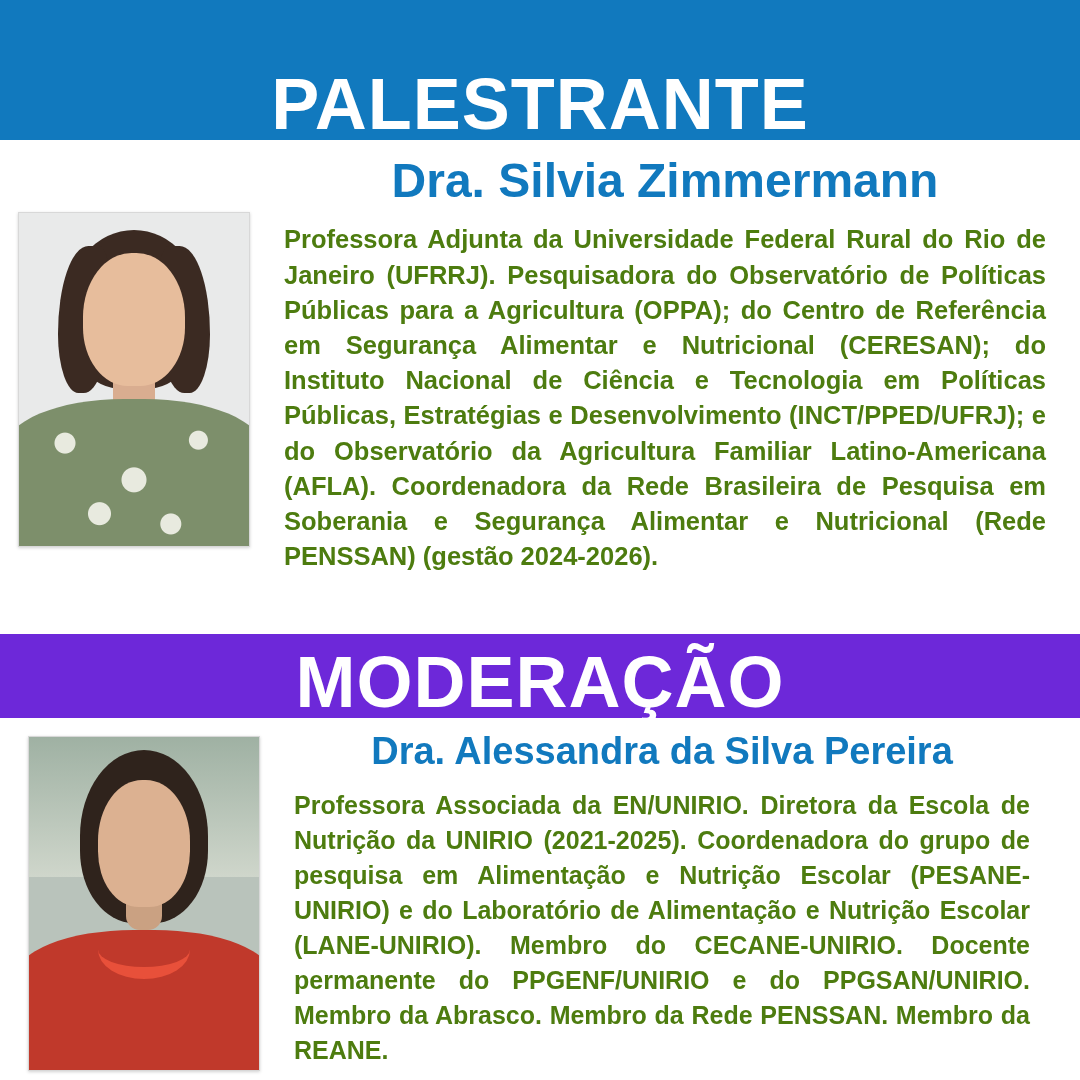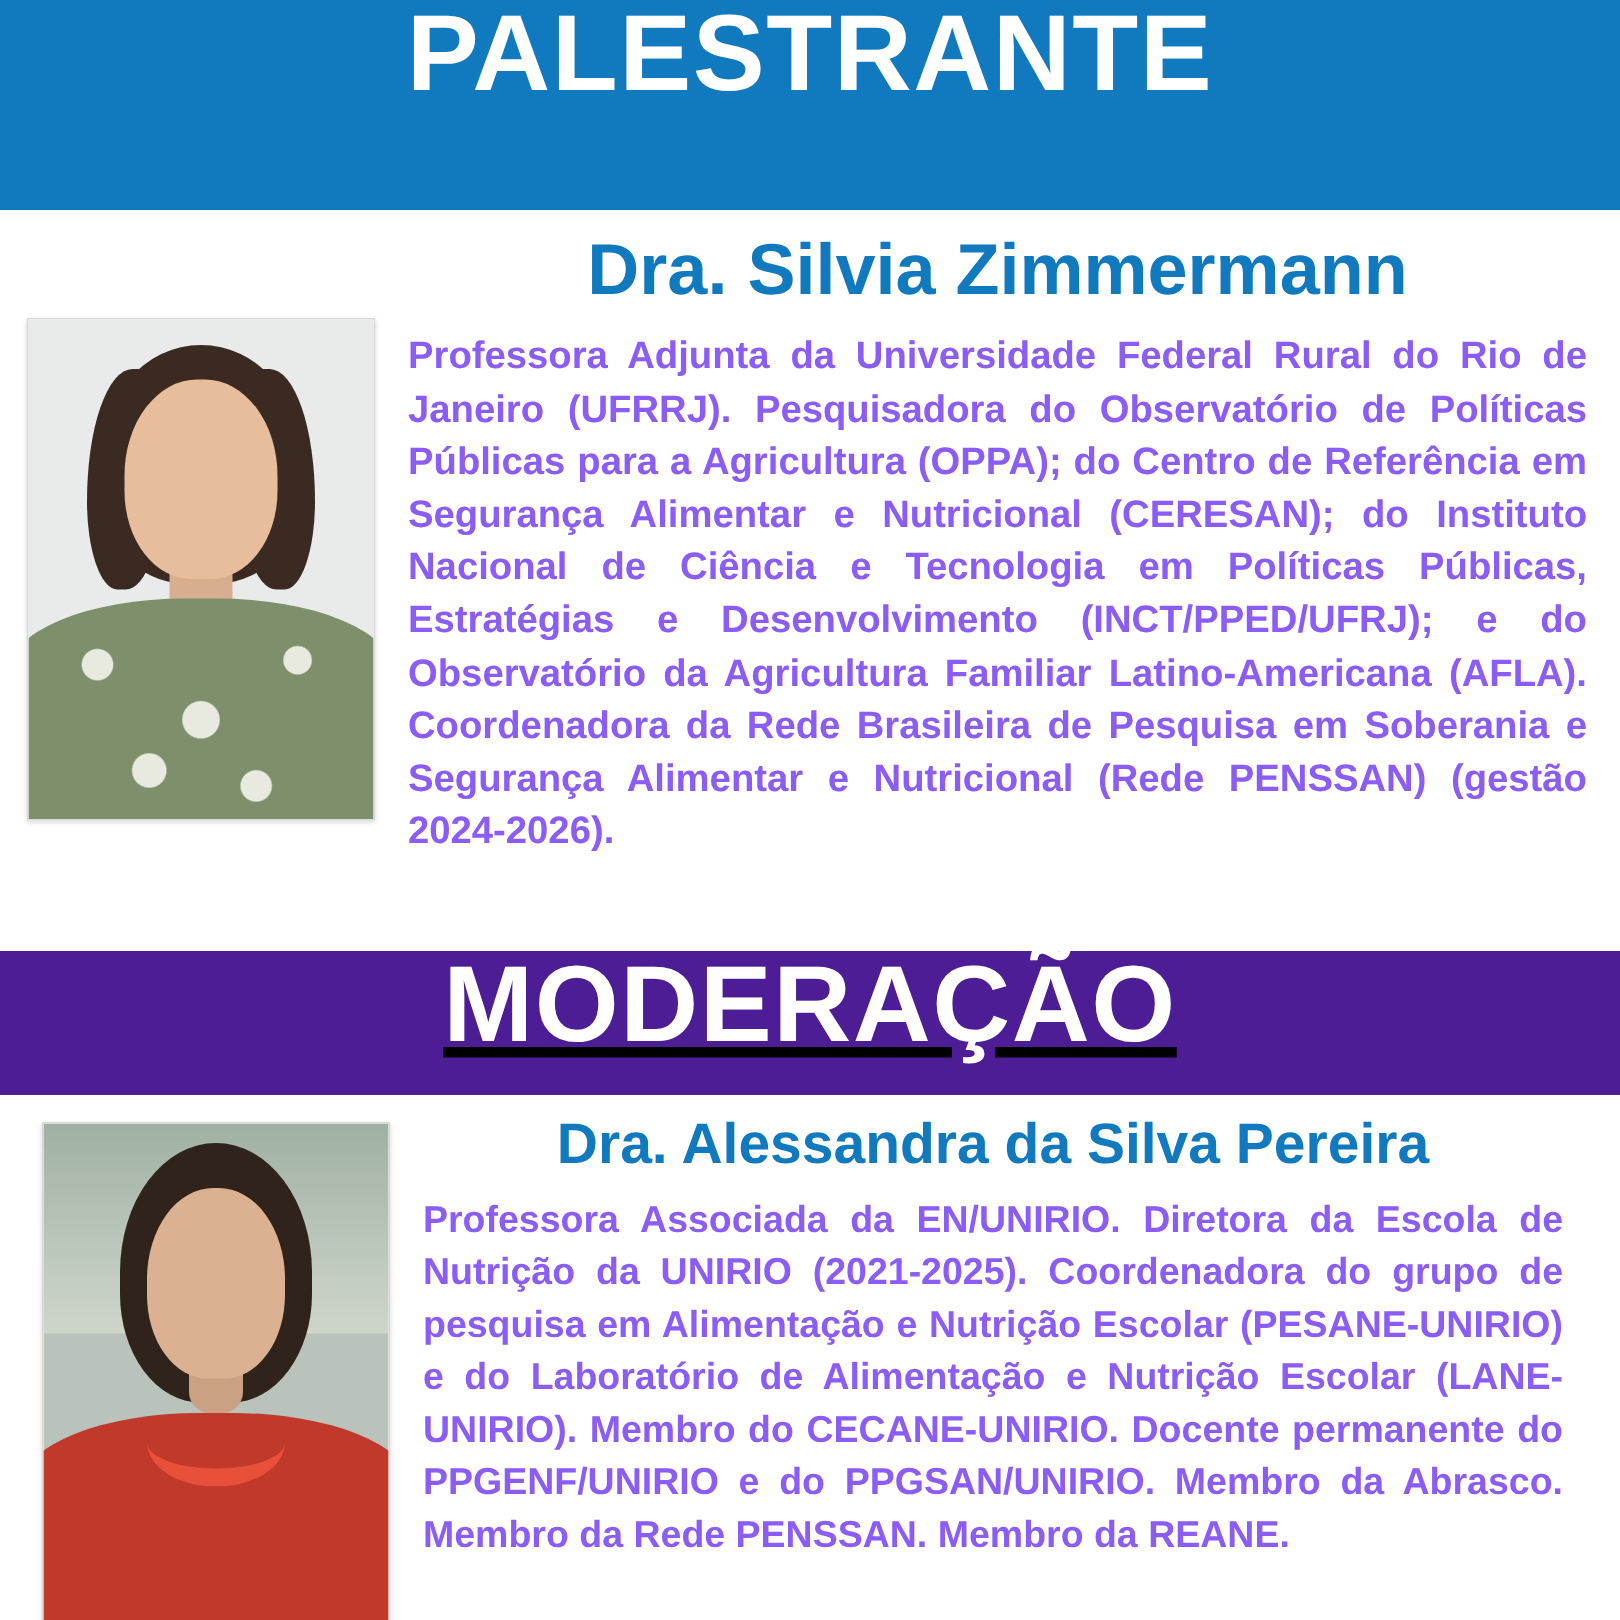--- a/index.html
+++ b/index.html
@@ -18,32 +18,31 @@
     width: 1080px;
     height: 1080px;
     display: flex;
     flex-direction: column;
   }
 
   
   .banner {
     width: 100%;
     display: flex;
-    align-items: flex-start;
+    align-items: flex-end;
     justify-content: center;
     flex: none;
   }
   .banner-speaker {
     height: 140px;
     background: #1179be;
   }
   .banner-moderation {
-    height: 96px;
-    background: #4c1d95;
-    text-decoration: underline;
+    height: 84px;
+    background: #6d28d9;
   }
   .banner-title {
     color: #ffffff;
     font-weight: bold;
     letter-spacing: 1px;
     line-height: 1;
     text-align: center;
   }
   .banner-speaker .banner-title {
     font-size: 72px;
@@ -168,27 +167,27 @@
   }
   .name-speaker {
     font-size: 48px;
     margin: 8px 0 14px 0;
   }
   .name-moderation {
     font-size: 38px;
     margin: 6px 0 12px 0;
   }
   .person-bio {
-    color: #8b5cf6;
+    color: #4d7c0f;
     font-weight: bold;
     font-size: 25.5px;
     line-height: 1.38;
     text-align: justify;
     text-justify: inter-word;
-    margin: 4px;
+    margin: 16px;
   }
   .bio-moderation {
     font-size: 25px;
     line-height: 1.40;
   }
 </style>
 </head>
 <body>
 
 <div class="poster">

